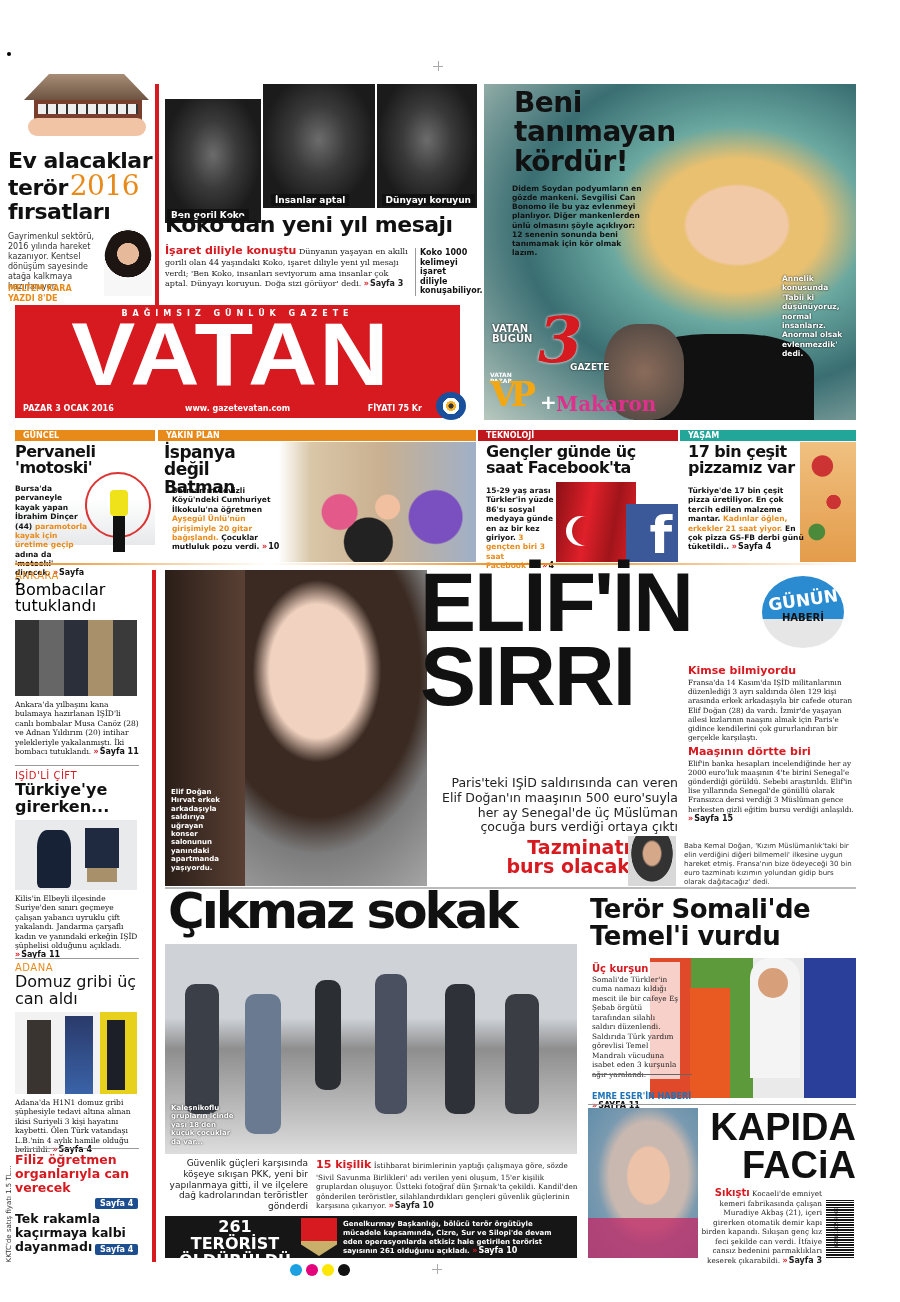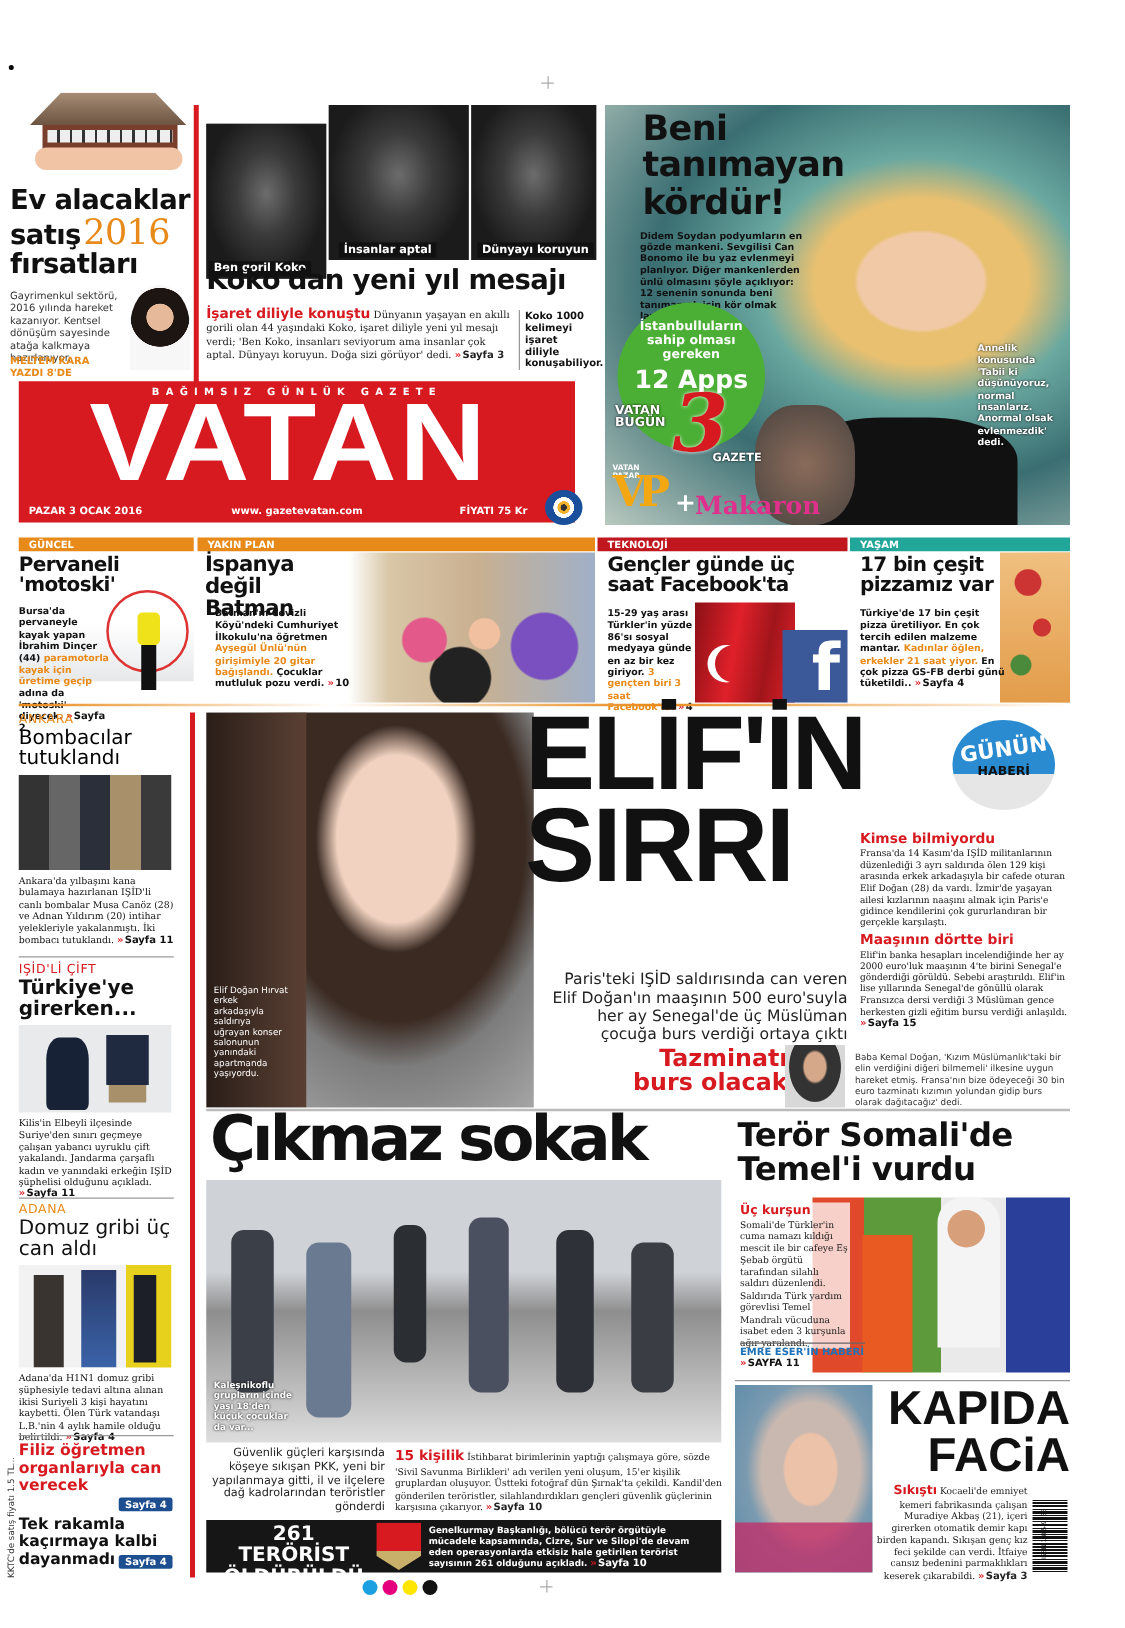--- a/index.html
+++ b/index.html
@@ -32,21 +32,21 @@
 
 <div class="abs" style="left:8px;top:70px;width:148px;height:232px">
   <div style="position:absolute;left:16px;top:4px;width:125px;height:60px">
     <div style="position:absolute;left:0;top:0;width:125px;height:26px;background:linear-gradient(180deg,#a78d75,#6d5442);clip-path:polygon(20% 0,80% 0,100% 100%,0 100%)"></div>
     <div style="position:absolute;left:10px;top:26px;width:108px;height:22px;background:#7a3f2c"></div>
     <div style="position:absolute;left:14px;top:30px;width:100px;height:10px;background:repeating-linear-gradient(90deg,#eee 0 8px,#333 8px 10px)"></div>
     <div style="position:absolute;left:4px;top:44px;width:118px;height:18px;background:#f1c4a6;border-radius:12px"></div>
   </div>
   <div class="hl" style="position:absolute;left:0;top:80px;font-size:22px">
     <div>Ev alacaklar</div>
-    <div><span>satış</span><span class="serif" style="color:#e88a1a;font-weight:normal;font-size:28px;margin-left:2px">2016</span></div>
+    <div><span>terör</span><span class="serif" style="color:#e88a1a;font-weight:normal;font-size:28px;margin-left:2px">2016</span></div>
     <div>fırsatları</div>
   </div>
   <div class="body8" style="position:absolute;left:0;top:162px;width:88px;font-size:8px;color:#333">Gayrimenkul sektörü, 2016 yılında hareket kazanıyor. Kentsel dönüşüm sayesinde atağa kalkmaya hazırlanıyor.</div>
   <div style="position:absolute;left:96px;top:158px;width:48px;height:68px;border-radius:50% 50% 0 0;background:radial-gradient(circle at 50% 38%,#e7b99b 0 22%,#1c1512 23% 48%,#f7f7f7 49%)"></div>
   <div style="position:absolute;left:0;top:214px;width:70px;font-size:8px;font-weight:bold;color:#e88a1a;line-height:1.2">MELTEM KARA YAZDI 8'DE</div>
 </div>
 <div class="abs redbar" style="left:155px;top:84px;width:4px;height:222px"></div>
 
 <div class="abs" style="left:165px;top:84px;width:312px;height:222px">
   <div class="photo gorilla" style="left:0;top:15px;width:96px;height:124px">
@@ -66,26 +66,20 @@
   </div>
   <div style="position:absolute;left:250px;top:164px;width:58px;font-size:8px;font-weight:bold;line-height:1.2;border-left:1px solid #999;padding-left:4px">Koko 1000 kelimeyi işaret diliyle konuşabiliyor.</div>
 </div>
 
 <div class="abs" style="left:484px;top:84px;width:372px;height:336px;background:radial-gradient(ellipse at 68% 42%,#f2c9a6 0 14%,#e8c070 15% 24%,#6aa8a0 36%,#3a6e72 60%,#b9c9c0 100%)">
   <div style="position:absolute;left:150px;top:250px;width:180px;height:86px;background:#111;border-radius:40% 40% 0 0"></div>
   <div style="position:absolute;left:120px;top:240px;width:80px;height:96px;background:radial-gradient(circle,#8a6b5a,#4a4440);border-radius:40%"></div>
   <div class="hl" style="position:absolute;left:30px;top:4px;width:180px;font-size:28px;line-height:1.05">Beni tanımayan kördür!</div>
   <div style="position:absolute;left:28px;top:100px;width:136px;font-size:7.5px;font-weight:bold;line-height:1.22;color:#111">Didem Soydan podyumların en gözde mankeni. Sevgilisi Can Bonomo ile bu yaz evlenmeyi planlıyor. Diğer mankenlerden ünlü olmasını şöyle açıklıyor: 12 senenin sonunda beni tanımamak için kör olmak lazım.</div>
   <div style="position:absolute;right:4px;top:190px;width:70px;font-size:7.5px;font-weight:bold;line-height:1.25;color:#fff;text-align:left;text-shadow:0 0 2px #000">Annelik konusunda 'Tabii ki düşünüyoruz, normal insanlarız. Anormal olsak evlenmezdik' dedi.</div>
-  <div style="position:absolute;left:10px;top:158px;width:118px;height:118px;border-radius:50%;background:#4caf35;color:#fff;text-align:center;padding-top:14px;font-weight:bold">
-    <div style="font-size:10px;line-height:1.1">İstanbulluların</div>
-    <div style="font-size:10px;line-height:1.1">sahip olması</div>
-    <div style="font-size:10px;line-height:1.1">gereken</div>
-    <div style="font-size:20px;margin-top:2px">12 Apps</div>
-  </div>
   <div style="position:absolute;left:8px;top:240px;font-size:10px;font-weight:bold;color:#fff;line-height:1;text-shadow:0 0 2px #000">
       <div>VATAN</div>
       <div>BUGÜN</div>
     </div>
   <div class="serif" style="position:absolute;left:54px;top:218px;font-size:64px;font-weight:bold;font-style:italic;color:#d71920;text-shadow:0 0 3px #fff">3</div>
   <div style="position:absolute;left:86px;top:278px;font-size:9px;font-weight:bold;color:#fff;text-shadow:0 0 2px #000">GAZETE</div>
   <div style="position:absolute;left:6px;top:288px;width:30px;font-size:6px;font-weight:bold;color:#fff;line-height:1">VATAN PAZAR</div>
   <div class="serif" style="position:absolute;left:6px;top:290px;font-size:34px;font-weight:bold;color:#f3a713;letter-spacing:-6px">VP</div>
   <div style="position:absolute;left:56px;top:306px;font-size:20px;font-weight:bold;color:#fff">+</div>
   <div class="serif" style="position:absolute;left:72px;top:308px;font-size:20px;font-weight:bold;color:#e0308d">Makaron</div>
@@ -194,21 +188,21 @@
   <div class="pill" style="position:absolute;top:630px;left:80px">Sayfa 4</div>
 
   <div style="position:absolute;top:644px;width:124px;font-size:12.5px;font-weight:bold;line-height:1.1">Tek rakamla kaçırmaya kalbi dayanmadı</div>
   <div class="pill" style="position:absolute;top:676px;left:80px">Sayfa 4</div>
 </div>
 <div class="abs" style="left:-56px;top:1210px;width:130px;transform:rotate(-90deg);font-size:7px;color:#333;text-align:center">KKTC'de satış fiyatı 1.5 TL...</div>
 <div class="abs redbar" style="left:152px;top:570px;width:4px;height:692px"></div>
 
 <div class="photo" style="left:165px;top:570px;width:262px;height:316px;background:radial-gradient(ellipse at 58% 32%,#f1d2c0 0 22%,#3a2a22 30% 48%,#7c7c7c 60%,#b8b8b8 100%)">
   <div style="position:absolute;left:0;top:0;width:80px;height:316px;background:linear-gradient(90deg,#2a1e18,#5a4034)"></div>
-  <div class="abs" style="left:6px;top:218px;width:60px;font-size:7px;font-weight:normal;color:#fff;line-height:1.2">Elif Doğan Hırvat erkek arkadaşıyla saldırıya uğrayan konser salonunun yanındaki apartmanda yaşıyordu.</div>
+  <div class="abs" style="left:6px;top:218px;width:60px;font-size:7px;font-weight:bold;color:#fff;line-height:1.2">Elif Doğan Hırvat erkek arkadaşıyla saldırıya uğrayan konser salonunun yanındaki apartmanda yaşıyordu.</div>
 </div>
 <div class="abs cond" style="left:420px;top:566px;font-weight:bold;color:#111;line-height:0.88;letter-spacing:-2px">
   <div style="font-size:84px">ELİF'İN</div>
   <div style="font-size:84px">SIRRI</div>
 </div>
 <div class="abs" style="left:762px;top:576px;width:82px;height:72px;border-radius:50%;background:linear-gradient(180deg,#2a8bd1 0 60%,#e6e6e6 60%);text-align:center">
   <div style="color:#fff;font-weight:bold;font-size:17px;margin-top:14px;transform:rotate(-8deg)">GÜNÜN</div>
   <div style="color:#111;font-weight:bold;font-size:10px;margin-top:2px">HABERİ</div>
 </div>
 <div class="abs" style="left:430px;top:776px;width:248px;font-size:12.5px;line-height:1.18;text-align:right;color:#222">Paris'teki IŞİD saldırısında can veren Elif Doğan'ın maaşının 500 euro'suyla her ay Senegal'de üç Müslüman çocuğa burs verdiği ortaya çıktı</div>
@@ -258,21 +252,21 @@
 <div class="abs" style="left:590px;top:896px;width:270px;font-size:26px;font-weight:bold;line-height:1.05;letter-spacing:-0.5px">Terör Somali'de Temel'i vurdu</div>
 <div class="photo" style="left:650px;top:958px;width:206px;height:140px;background:linear-gradient(90deg,#e04a2a 0 20%,#5c9a3c 20% 50%,#eaeaea 50% 75%,#2a3f9a 75%)">
   <div style="position:absolute;left:40px;top:30px;width:40px;height:110px;background:#e85a22"></div>
   <div style="position:absolute;left:100px;top:0;width:50px;height:120px;background:#f4f4f4;border-radius:20px 20px 0 0"></div>
   <div style="position:absolute;left:108px;top:10px;width:30px;height:30px;background:#d7a07a;border-radius:50%"></div>
 </div>
 <div class="abs serif" style="left:592px;top:962px;width:88px;font-size:7.3px;line-height:1.3;color:#222;background:rgba(255,255,255,0.75)">
   <span class="red" style="font-family:'DejaVu Sans',sans-serif;font-weight:bold;font-size:10px">Üç kurşun</span>
   <span>Somali'de Türkler'in cuma namazı kıldığı mescit ile bir cafeye Eş Şebab örgütü tarafından silahlı saldırı düzenlendi. Saldırıda Türk yardım görevlisi Temel Mandralı vücuduna isabet eden 3 kurşunla ağır yaralandı.</span>
 </div>
-<div class="abs" style="left:592px;top:1074px;width:100px;border-top:1px solid #666;padding-top:2px;font-size:8px;font-weight:bold;line-height:1.15">
+<div class="abs" style="left:592px;top:1074px;width:100px;border-top:1px solid #666;padding-top:17px;font-size:8px;font-weight:bold;line-height:1.15">
   <span class="blue">EMRE ESER'İN HABERİ</span>
   <span class="sayfa">SAYFA 11</span>
 </div>
 <div class="abs" style="left:588px;top:1104px;width:268px;height:1px;background:#999"></div>
 
 <div class="photo" style="left:588px;top:1108px;width:110px;height:150px;background:radial-gradient(ellipse at 55% 45%,#ecc2a8 0 24%,#c8b8b0 26% 46%,#7a9ab0 60%,#5a8aa8 100%)">
   <div style="position:absolute;left:0;top:110px;width:110px;height:40px;background:#c0306a;opacity:0.8"></div>
 </div>
 <div class="abs cond" style="left:698px;top:1108px;width:158px;text-align:right;font-weight:bold;font-size:38px;line-height:1">
   <div>KAPIDA</div>

